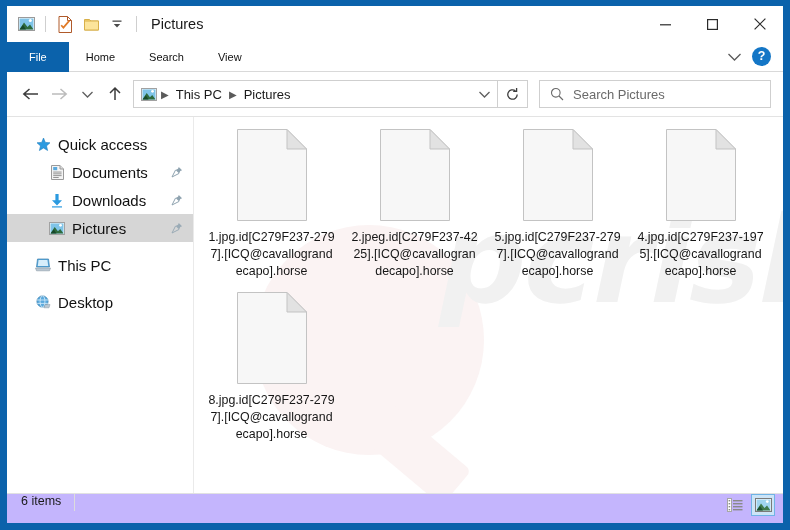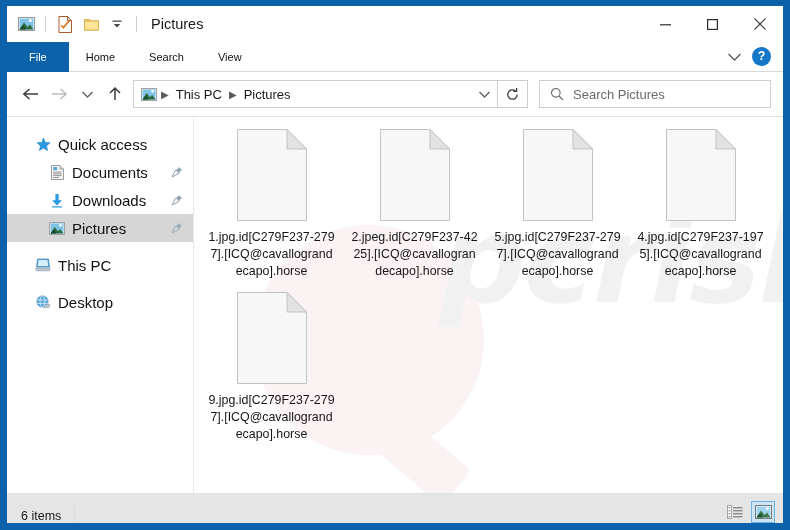--- a/index.html
+++ b/index.html
@@ -303,24 +303,24 @@
     width: 150px; height: 46px;
     background: #fbf3f3;
     transform: rotate(40deg);
     border-radius: 6px;
   }
 
   
   #statusbar {
     height: 30px;
     flex: none;
-    background: #e5e5e5;
+    background: #c4b5fd;
     border-top: 1px solid #e1e1e1;
     display: flex;
-    align-items: flex-end;
+    align-items: flex-start;
     padding: 0 8px 0 14px;
     position: relative;
     z-index: 5;
   }
   #itemcount {
     font-size: 12.5px;
     color: #1a1a1a;
   }
   #status-sep {
     width: 1px; height: 17px;
@@ -638,21 +638,21 @@
           </div>
 
 
           <div class="tile">
             <div class="fileicon">
               <svg width="70" height="92" viewBox="0 0 70 92">
                 <path d="M0.5 0.5 H50 L69.5 20 V91.5 H0.5 Z" fill="#f7f7f7" stroke="#c3c3c3"></path>
                 <path d="M50 0.5 L69.5 20 H50 Z" fill="#e2e2e2" stroke="#c3c3c3"></path>
               </svg>
             </div>
-            <div class="fname">9.jpg.id[C279F237-2797].[ICQ@cavallograndecapo].horse</div>
+            <div class="fname">8.jpg.id[C279F237-2797].[ICQ@cavallograndecapo].horse</div>
           </div>
 
         </div>
       </div>
     </div>
 
     <div id="statusbar">
       <div id="itemcount">6 items</div>
       <div id="status-sep"></div>
       <div id="viewtoggles">

